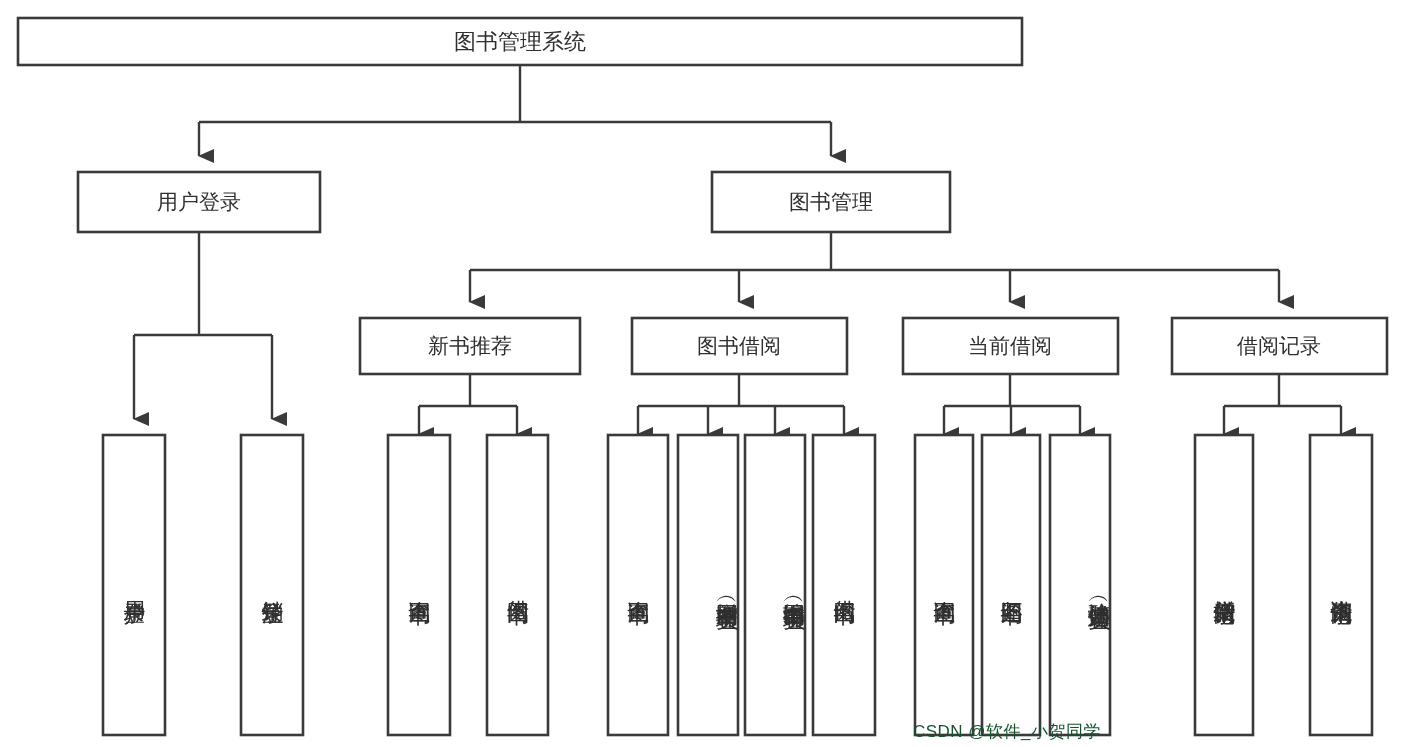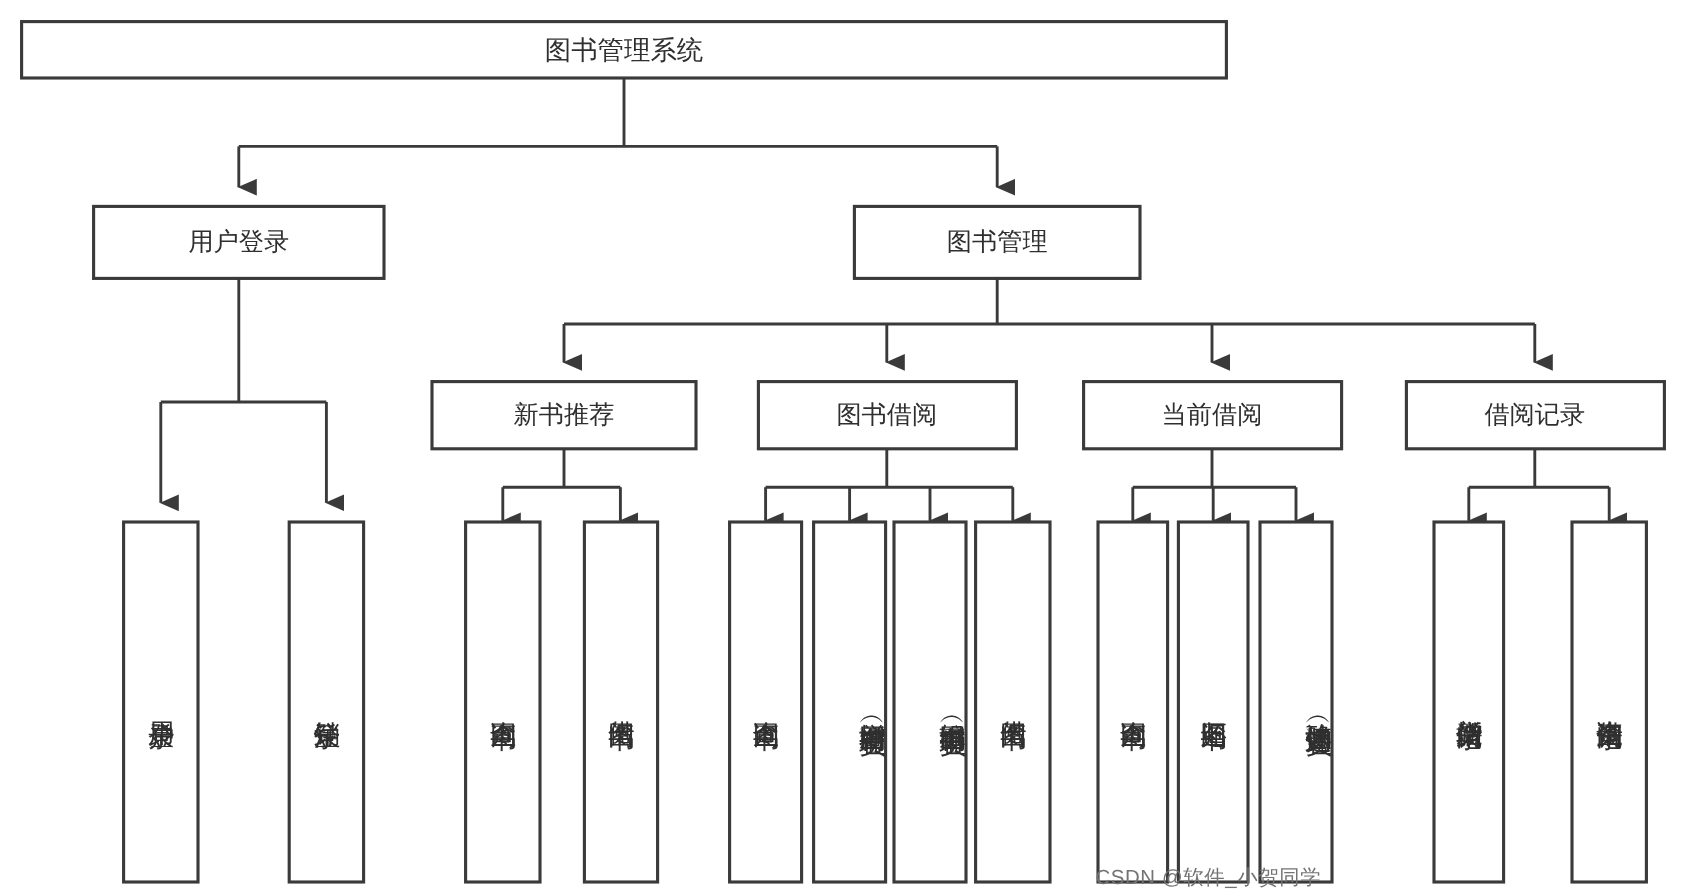--- a/index.html
+++ b/index.html
@@ -68,21 +68,21 @@
     white-space: nowrap;
     pointer-events: none;
     user-select: none;
   }
   #watermark {
     position: absolute;
     right: 10px;
     bottom: 4px;
     font-family: "Liberation Sans", "DejaVu Sans", sans-serif;
     font-size: 17px;
-    color: #737373;
+    color: #14532d;
     letter-spacing: 0.5px;
     white-space: nowrap;
   }
 </style>
 </head>
 <body>
 
 <div id="diagram-root">
 
   <svg id="tree-svg" viewBox="0 0 1405 747">

